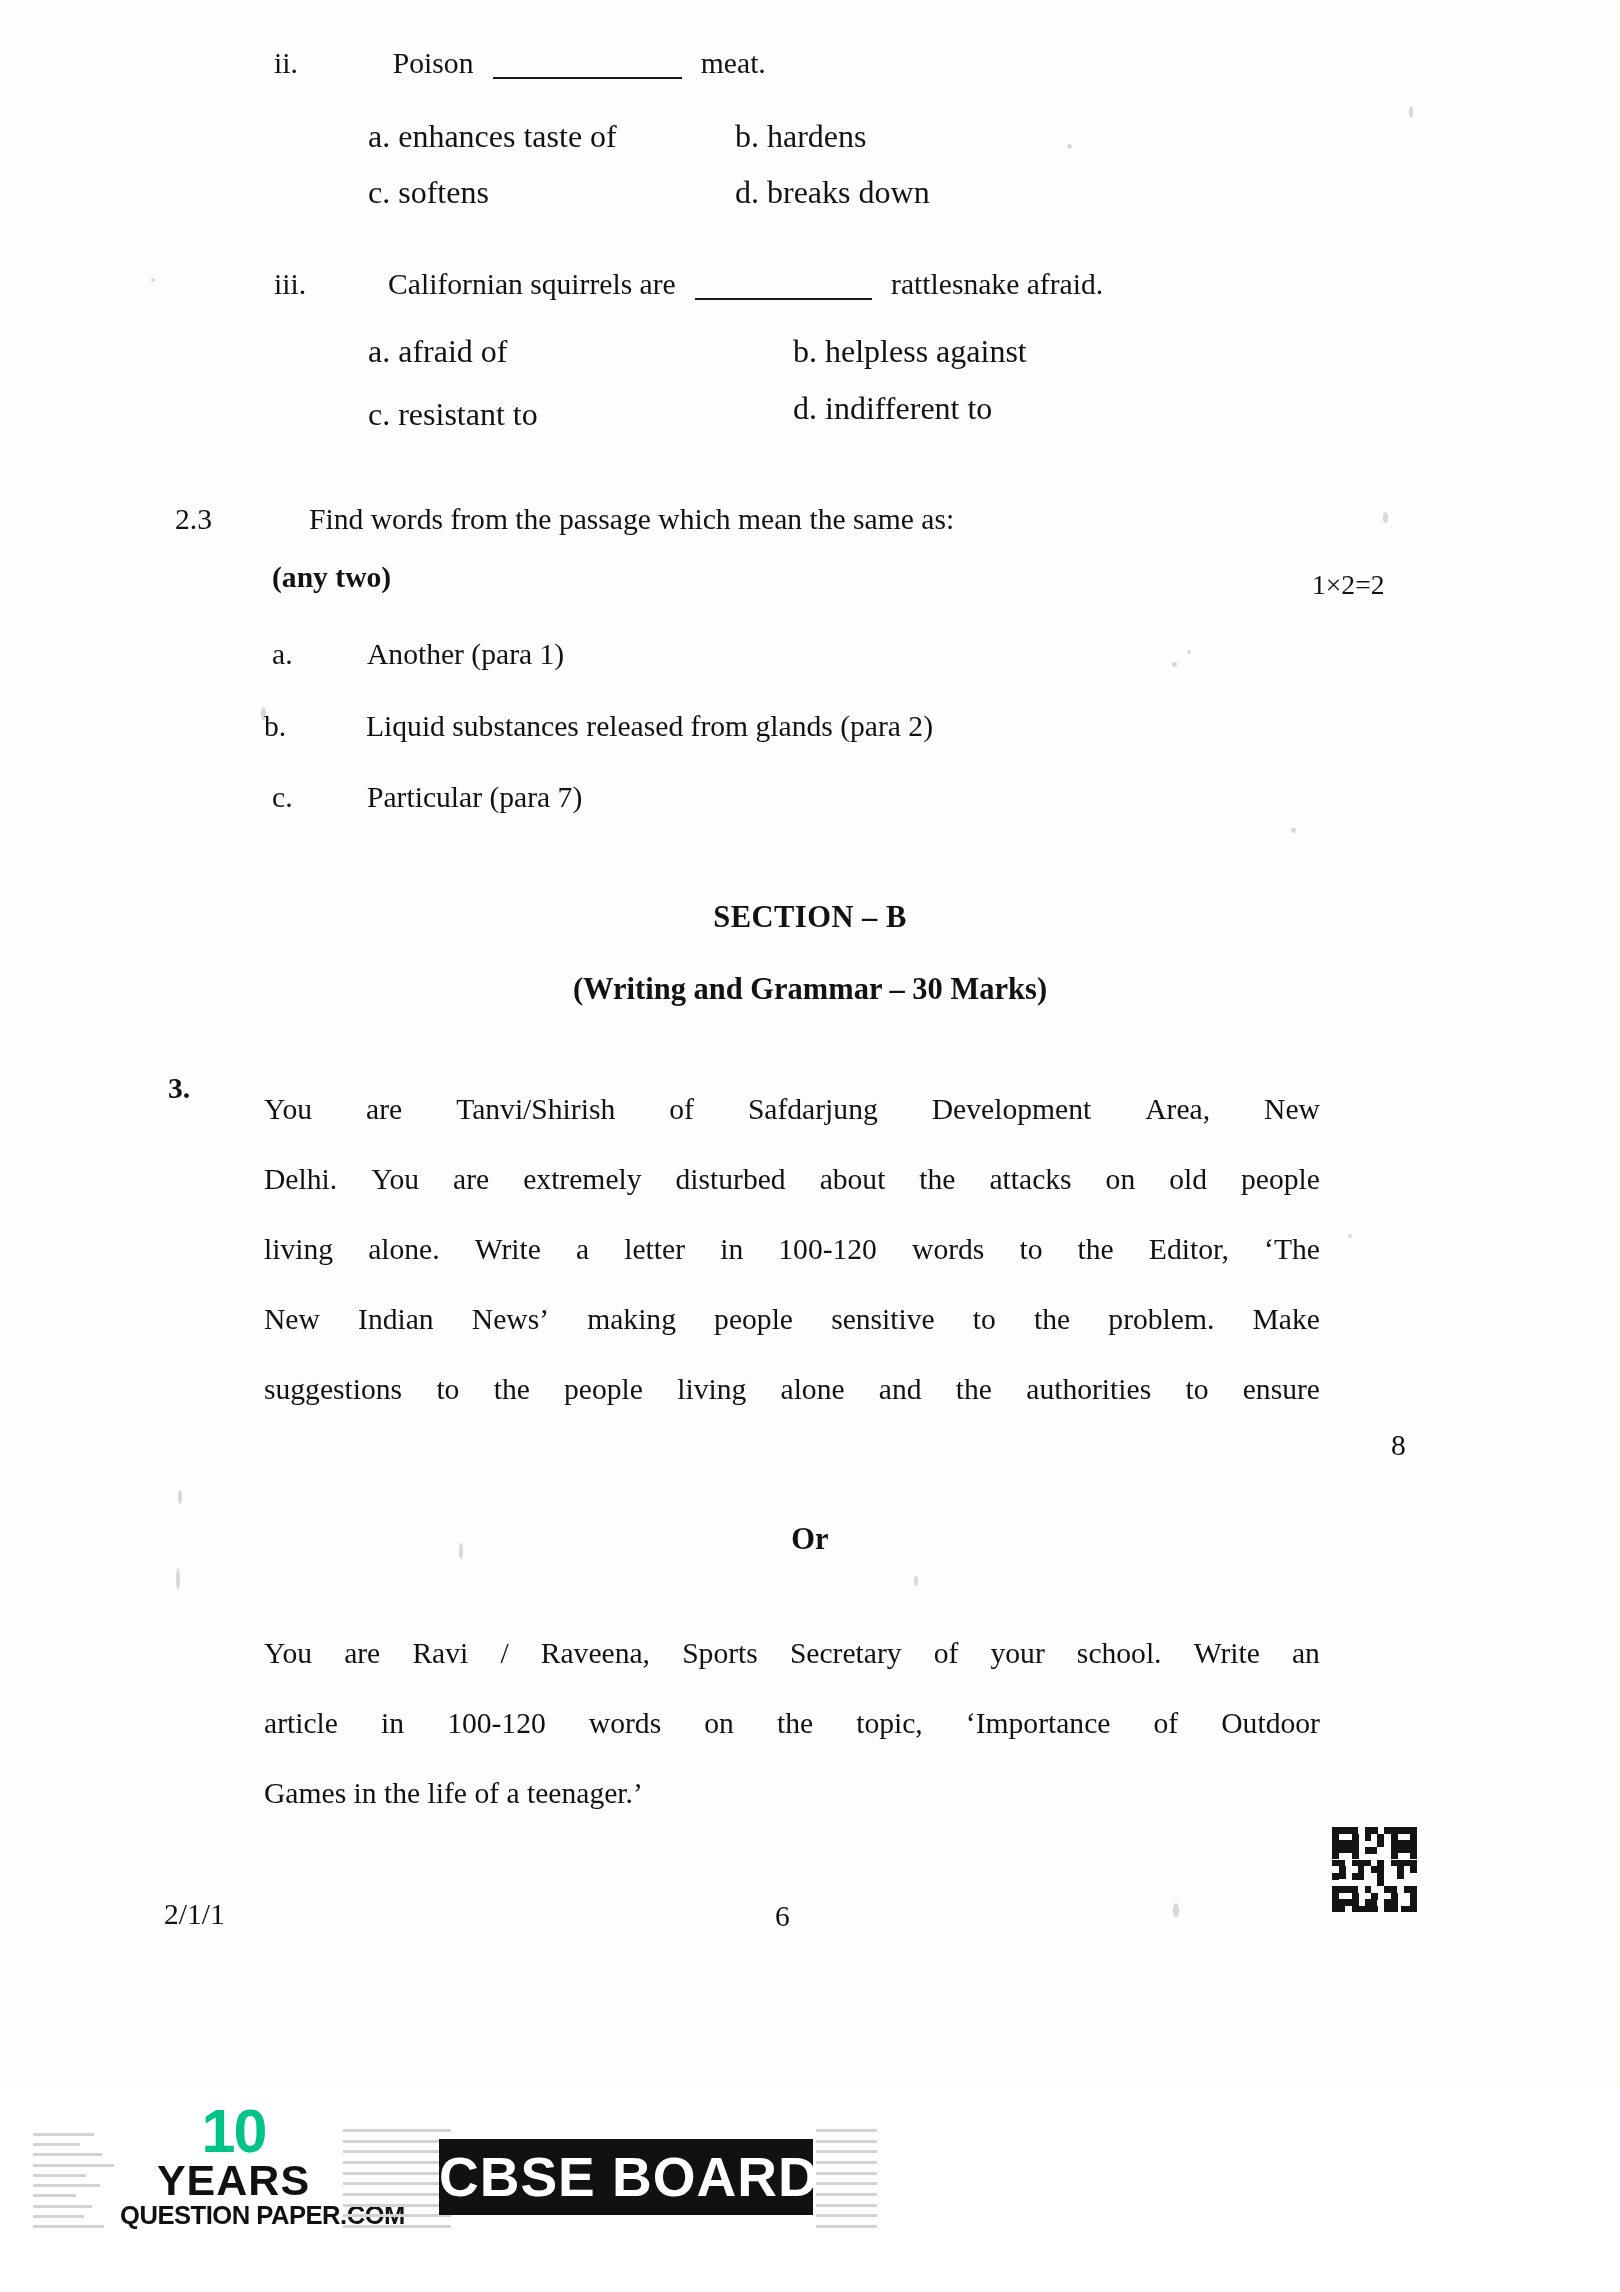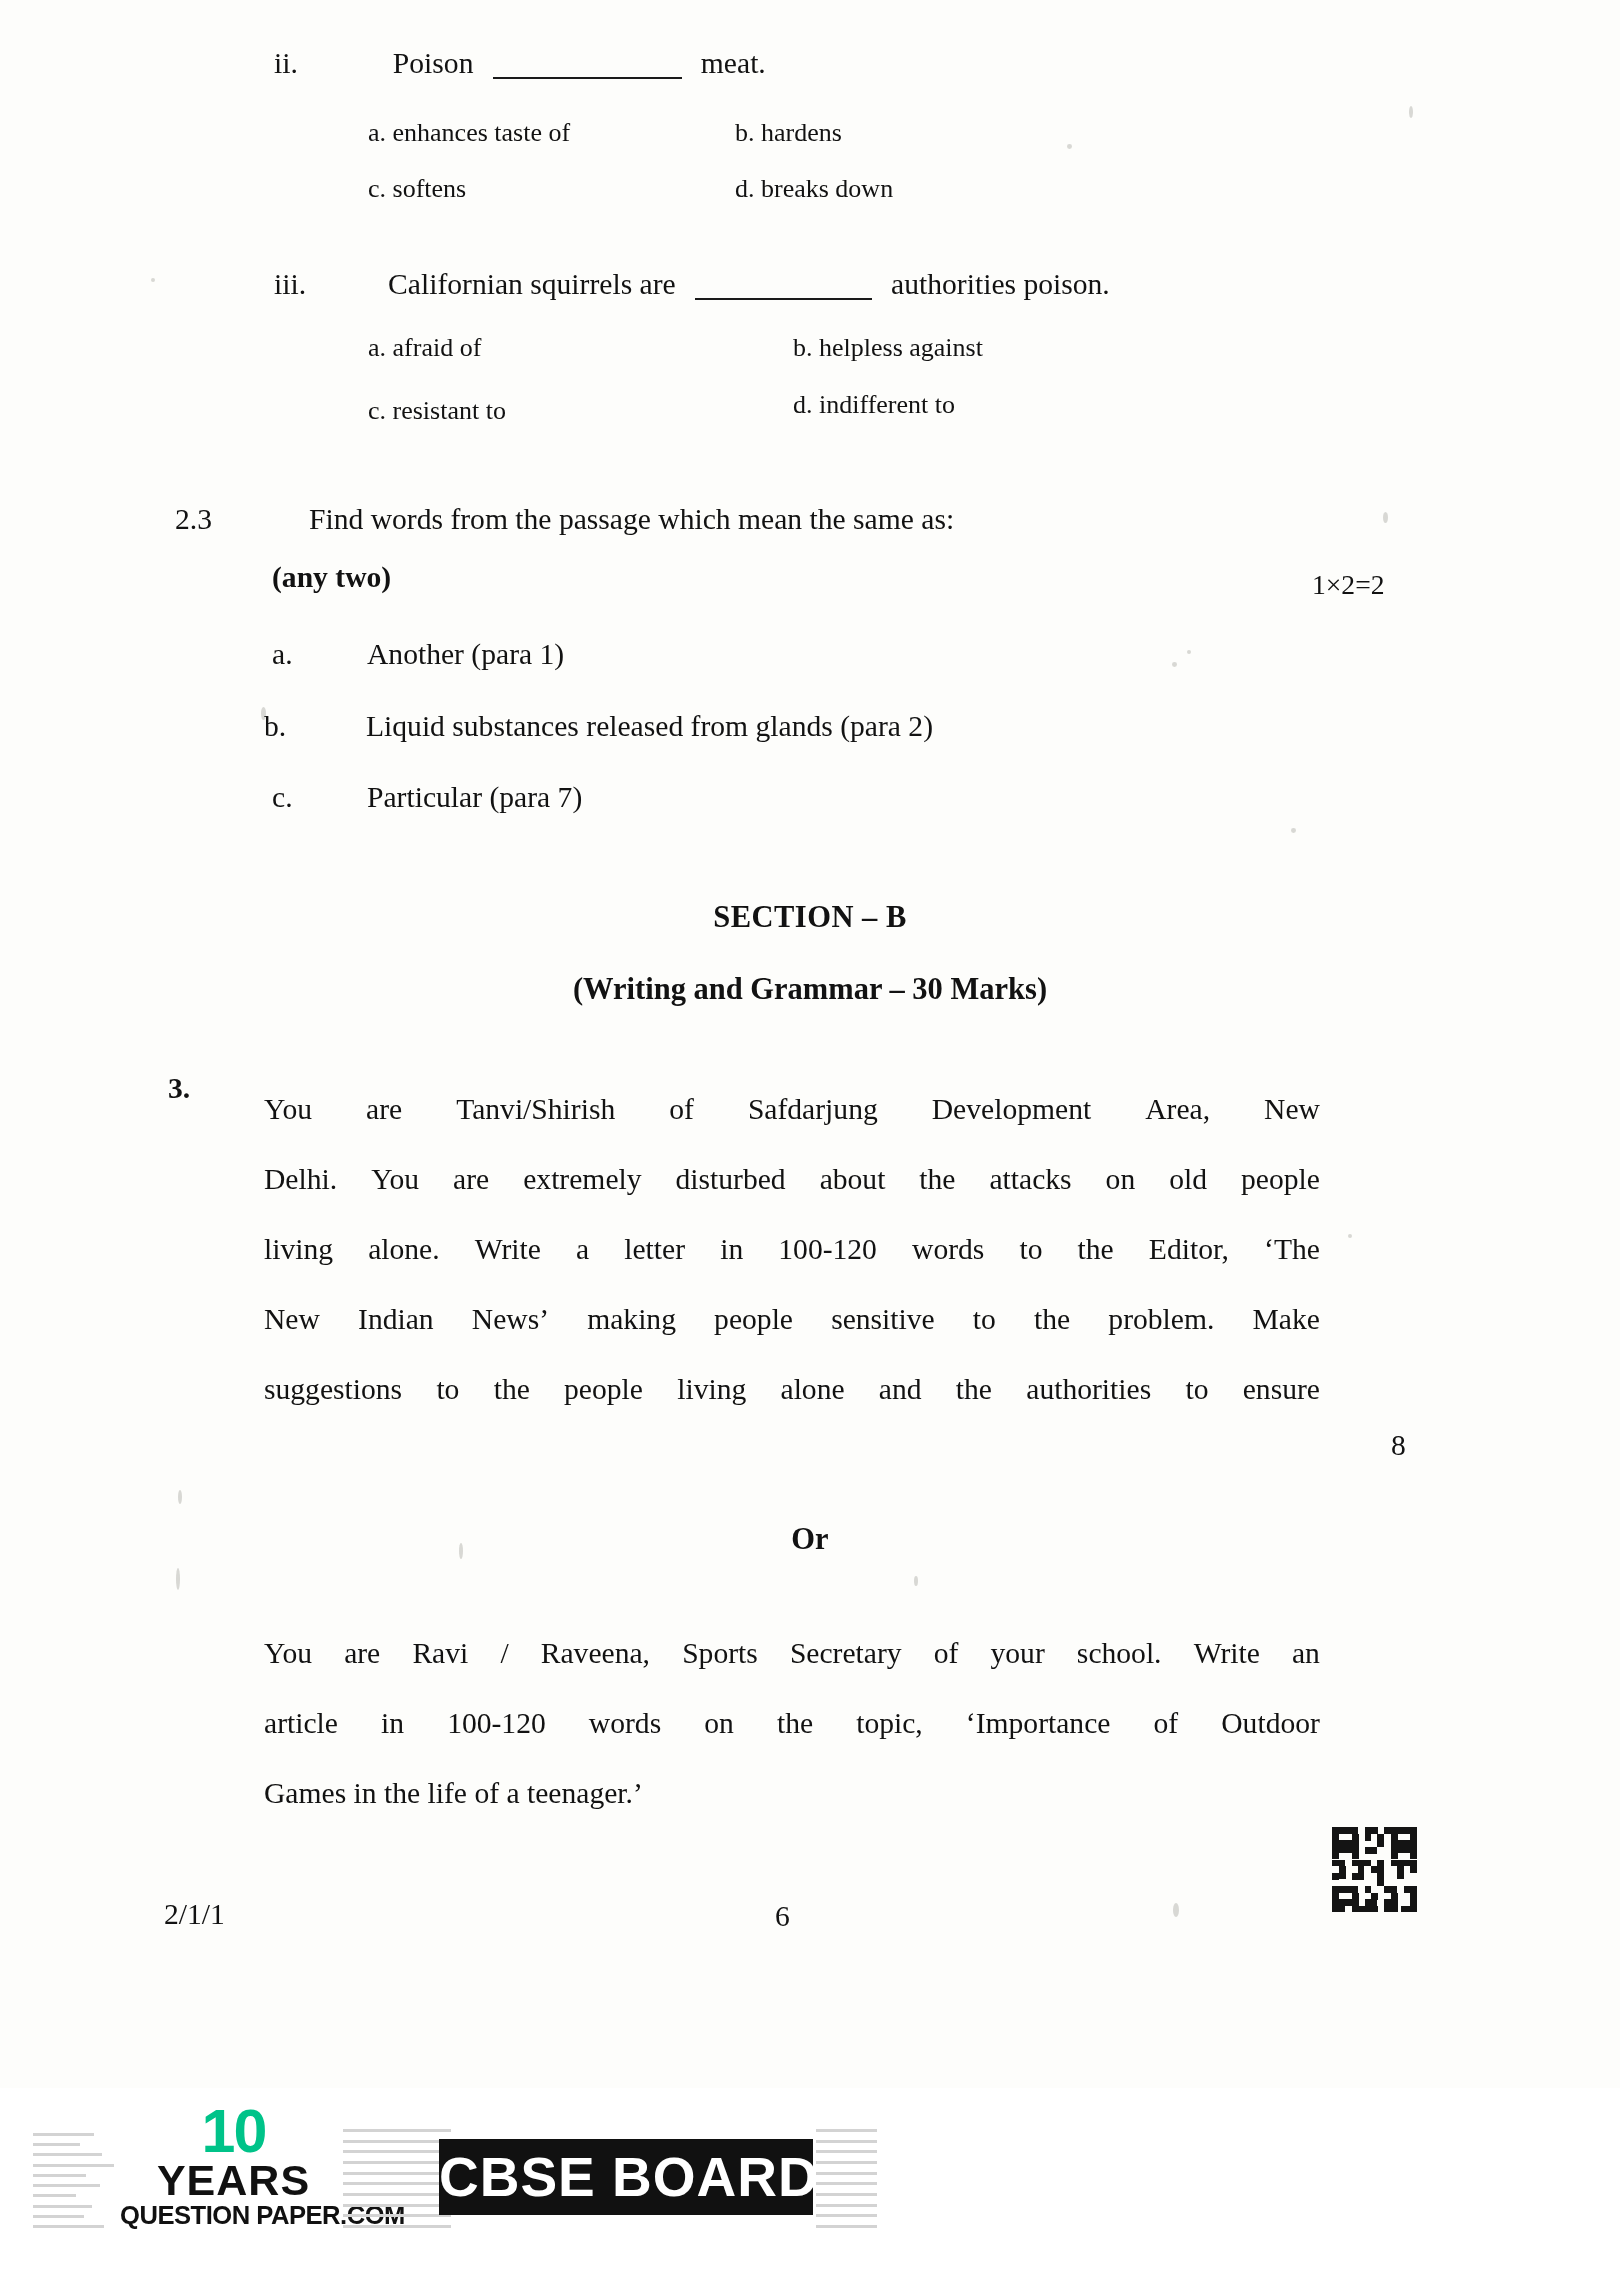--- a/index.html
+++ b/index.html
@@ -56,21 +56,21 @@
 
   .blank {
     display: inline-block;
     border-bottom: 2px solid #1a1a1a;
     vertical-align: bottom;
   }
 
   
   .mcq {
     position: absolute;
-    font-size: 26px;
+    font-size: 32px;
     line-height: 1.0;
     text-align: right;
   }
   .mcq .opt-a, .mcq .opt-c { position: absolute; left: 0; }
   .mcq .opt-b, .mcq .opt-d { position: absolute; }
 
   .centered {
     position: absolute;
     width: 1620px;
     text-align: center;
@@ -219,21 +219,21 @@
       <span class="opt-b" style="top:0;left:367px;">b. hardens</span>
       <span class="opt-c" style="top:56px;">c. softens</span>
       <span class="opt-d" style="top:56px;left:367px;">d. breaks down</span>
     </div>
 
     <div class="row q-text" style="left:274px;top:270px;">
       <span class="num">iii.</span>
       <span class="txt" style="margin-left:82px;">
         <span>Californian squirrels are</span>
         <span class="blank" style="width:177px;height:23.6px;margin:0 11.8px;"></span>
-        <span>authorities poison.</span>
+        <span>rattlesnake afraid.</span>
       </span>
     </div>
 
     <div class="mcq" style="left:368px;top:335px;width:887px;height:108px;">
       <span class="opt-a" style="top:0;">a. afraid of</span>
       <span class="opt-b" style="top:0;left:425px;">b. helpless against</span>
       <span class="opt-c" style="top:63px;">c. resistant to</span>
       <span class="opt-d" style="top:57px;left:425px;">d. indifferent to</span>
     </div>
 

